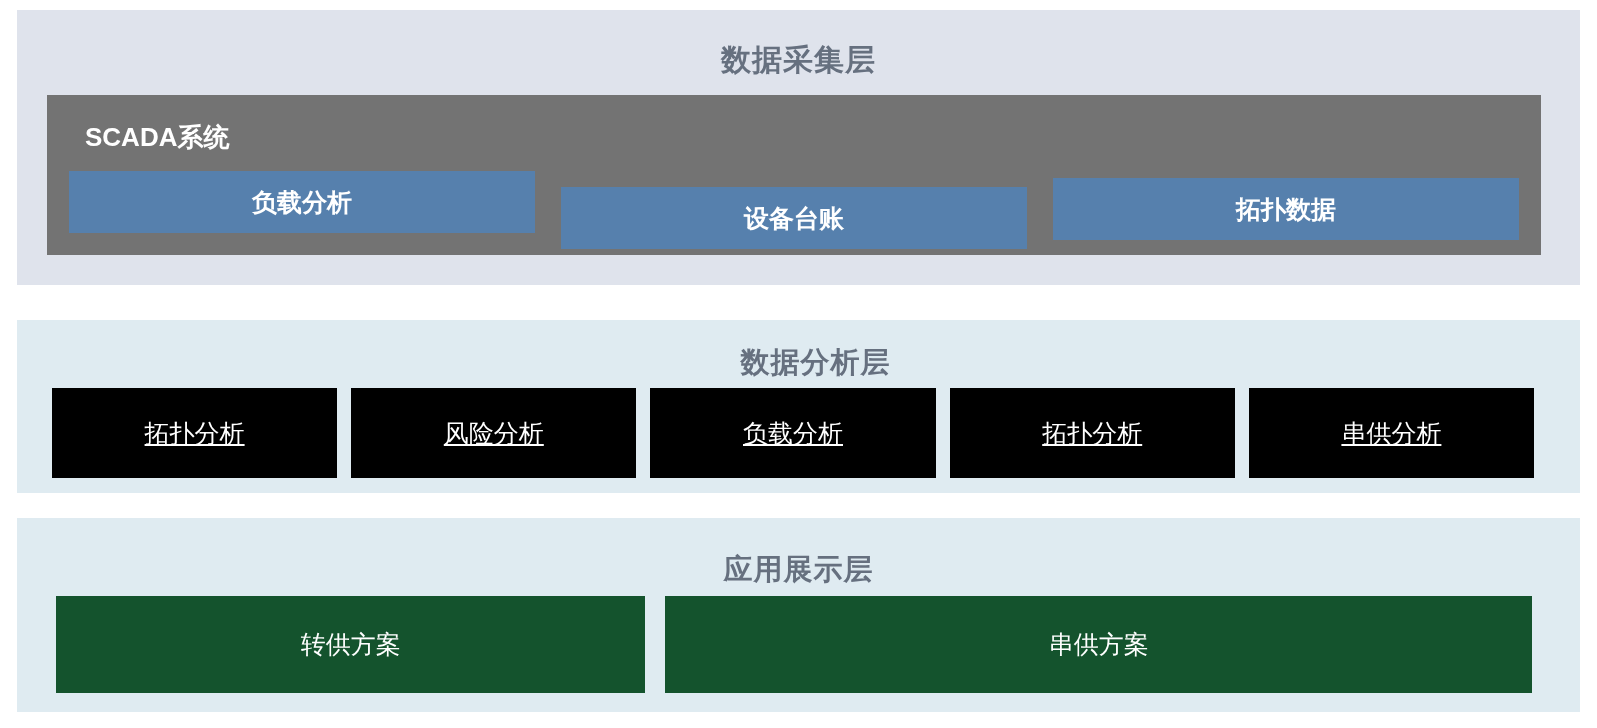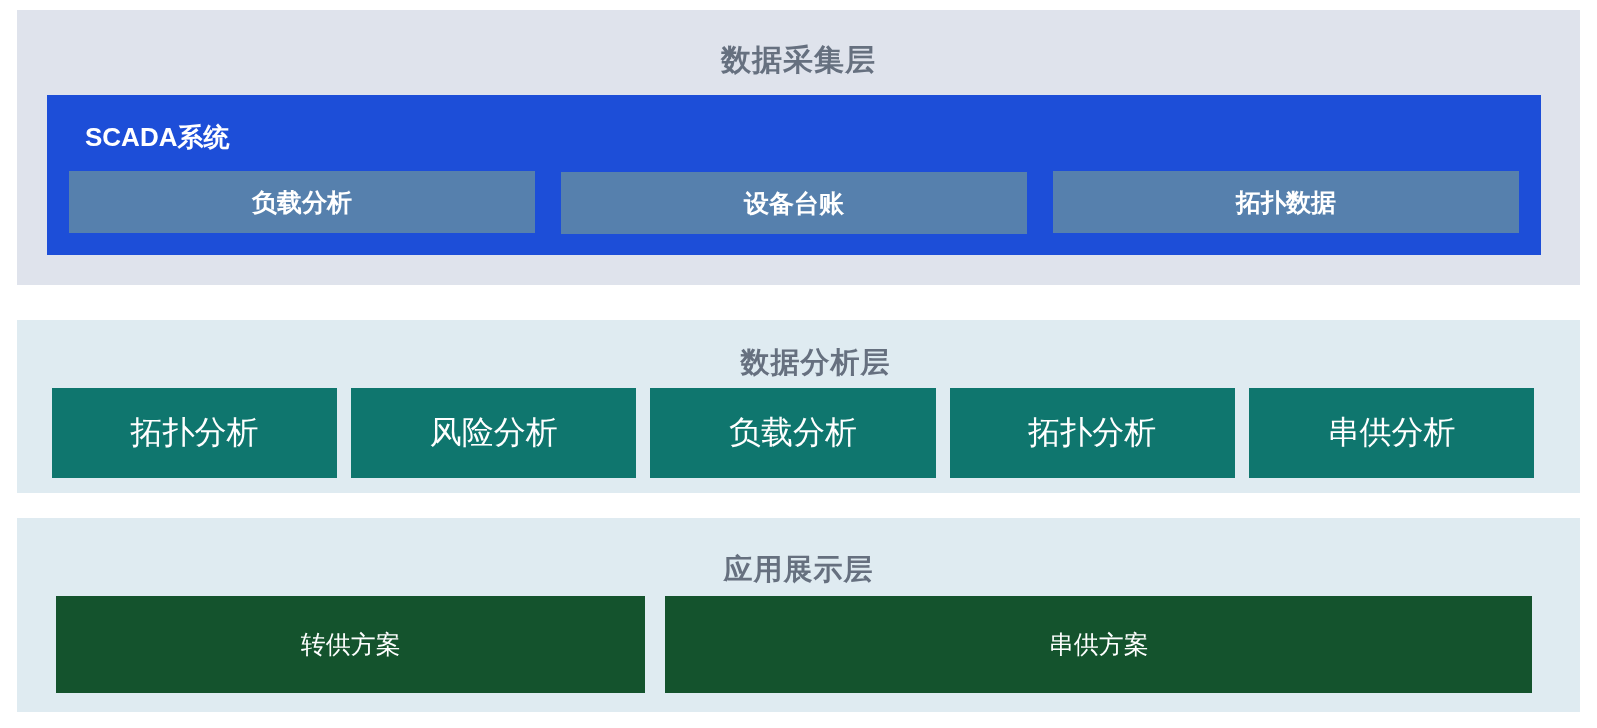--- a/index.html
+++ b/index.html
@@ -46,21 +46,21 @@
     top: 30px;
     font-size: 30px;
   }
 
   .scada-panel {
     position: absolute;
     left: 30px;
     top: 85px;
     width: 1494px;
     height: 160px;
-    background: #1d4ed8;
+    background: #737373;
     box-sizing: border-box;
   }
 
   .scada-label {
     position: absolute;
     left: 38px;
     top: 25px;
     font-size: 26px;
     font-weight: bold;
     color: #ffffff;
@@ -80,22 +80,22 @@
     flex: 1 1 0;
     background: #5680ad;
     color: #ffffff;
     font-size: 25px;
     font-weight: bold;
     display: flex;
     align-items: center;
     justify-content: center;
   }
   .acq-box.box-1 { margin-top: 0; height: 62px; }
-  .acq-box.box-2 { margin-top: 1px; height: 62px; }
-  .acq-box.box-3 { height: 62px; }
+  .acq-box.box-2 { margin-top: 16px; height: 62px; }
+  .acq-box.box-3 { margin-top: 7px; height: 62px; }
 
   
   .layer-analysis {
     position: absolute;
     left: 17px;
     top: 320px;
     width: 1563px;
     height: 173px;
     background: #dfebf1;
     box-sizing: border-box;
@@ -112,27 +112,28 @@
     left: 35px;
     right: 46px;
     top: 68px;
     height: 90px;
     display: flex;
     gap: 14px;
   }
 
   .ana-box {
     flex: 1 1 0;
-    background: #0f766e;
-    color: #ffffff;
-    font-size: 32px;
+    background: #000000;
+    color: #ffffff;
+    font-size: 25px;
     font-weight: normal;
     display: flex;
     align-items: center;
     justify-content: center;
+    text-decoration: underline;
   }
 
   
   .layer-application {
     position: absolute;
     left: 17px;
     top: 518px;
     width: 1563px;
     height: 194px;
     background: #dfebf1;

